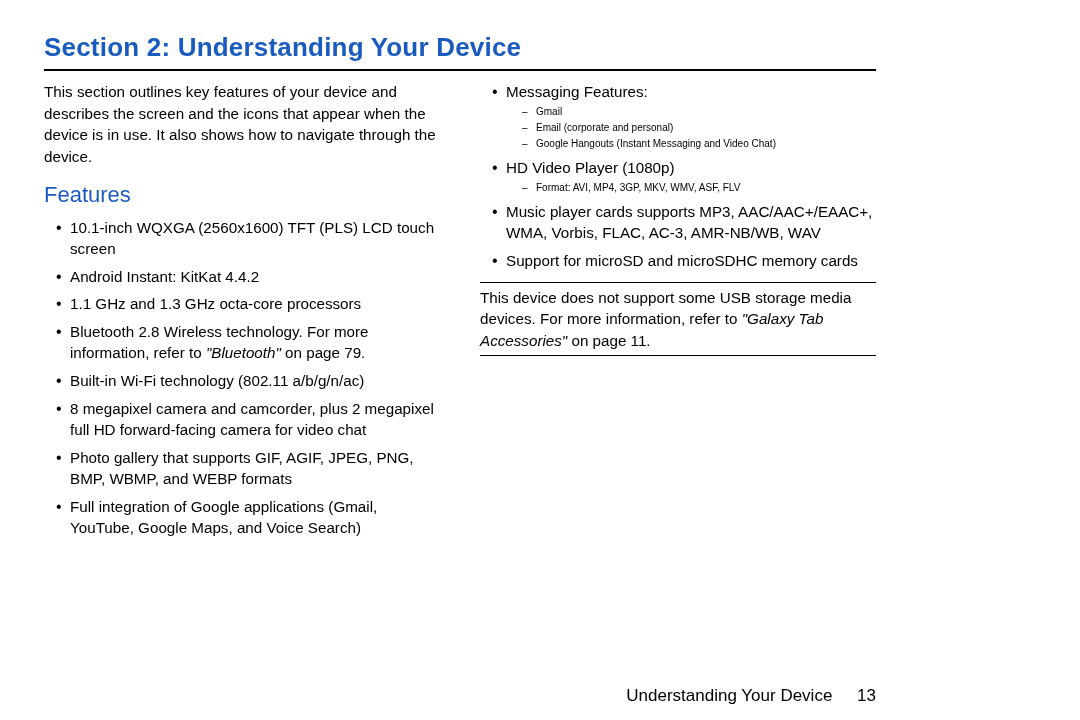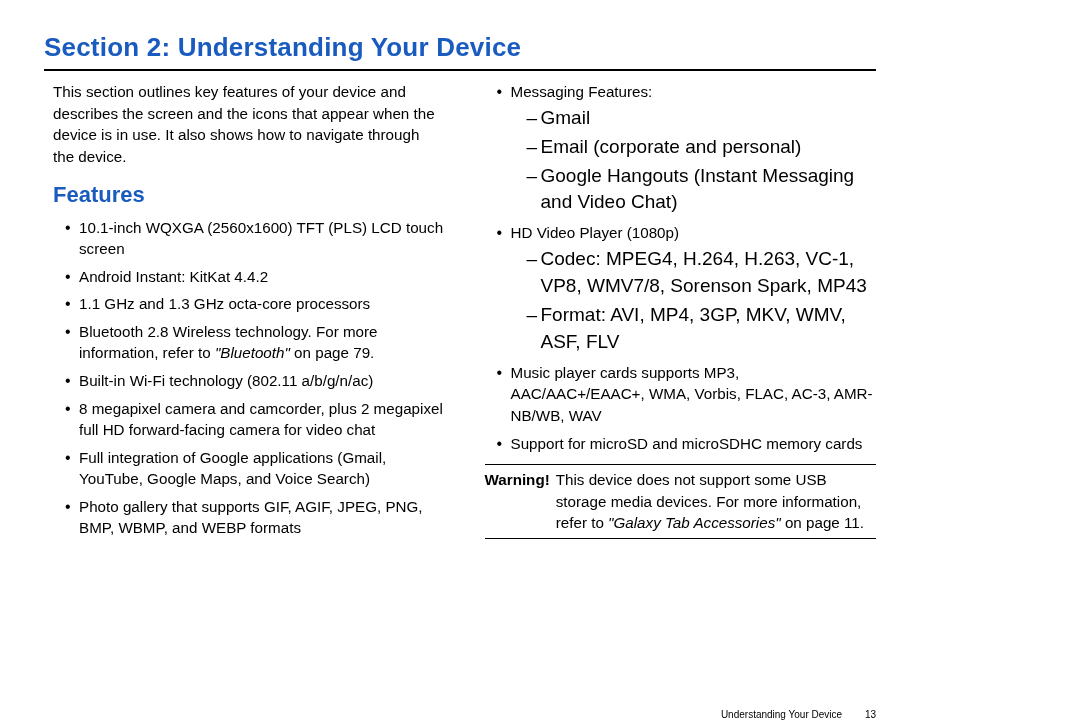--- a/index.html
+++ b/index.html
@@ -24,33 +24,32 @@
     letter-spacing: 0.2px;
   }
   .title-rule {
     border: none;
     border-top: 2px solid #000;
     margin: 0 0 10px 0;
   }
   .columns {
     display: flex;
     gap: 40px;
-    margin-left: 9px;
   }
   .col {
     flex: 1;
     font-size: 15.2px;
     line-height: 1.42;
   }
   .intro {
     margin: 0 0 12px 0;
   }
   .features-heading {
     font-size: 22px;
-    font-weight: bold;
+    font-weight: normal;
     color: #1a5bbf;
     margin: 6px 0 6px 0;
   }
   ul.bullets {
     list-style: none;
     padding: 0 0 0 12px;
     margin: 0;
   }
   ul.bullets > li {
     position: relative;
@@ -66,21 +65,21 @@
   }
   ul.dashes {
     list-style: none;
     padding: 0 0 0 16px;
     margin: 2px 0 4px 0;
   }
   ul.dashes > li {
     position: relative;
     padding-left: 14px;
     margin: 0 0 2px 0;
-    font-size: 19px;
+    font-size: 10px;
   }
   ul.dashes > li::before {
     content: "–";
     position: absolute;
     left: 0;
     top: 0;
   }
   .ital {
     font-style: italic;
   }
@@ -94,23 +93,23 @@
   .warning-label {
     font-weight: bold;
     padding-right: 6px;
     white-space: nowrap;
   }
   .warning-body {
     flex: 1;
   }
   .footer {
     position: absolute;
-    bottom: 0;
+    bottom: 14px;
     right: 44px;
-    font-size: 10px;
+    font-size: 17px;
     text-align: center;
   }
   .footer .pg {
     margin-left: 20px;
   }
 </style>
 </head>
 <body>
 
 <div class="page">
@@ -127,48 +126,46 @@
 
       <ul class="bullets">
         <li>10.1-inch WQXGA (2560x1600) TFT (PLS) LCD touch screen</li>
         <li>Android Instant: KitKat 4.4.2</li>
         <li>1.1 GHz and 1.3 GHz octa-core processors</li>
         <li>
           <span>Bluetooth 2.8 Wireless technology. For more information, refer to </span><span class="ital">"Bluetooth"</span><span> on page 79.</span>
         </li>
         <li>Built-in Wi-Fi technology (802.11 a/b/g/n/ac)</li>
         <li>8 megapixel camera and camcorder, plus 2 megapixel full HD forward-facing camera for video chat</li>
+        <li>Photo gallery that supports GIF, AGIF, JPEG, PNG, BMP, WBMP, and WEBP formats</li>
         <li>Full integration of Google applications (Gmail, YouTube, Google Maps, and Voice Search)</li>
-        <li>Photo gallery that supports GIF, AGIF, JPEG, PNG, BMP, WBMP, and WEBP formats</li>
       </ul>
     </div>
 
     <div class="col">
       <ul class="bullets">
         <li>
           <span>Messaging Features:</span>
           <ul class="dashes">
             <li>Gmail</li>
             <li>Email (corporate and personal)</li>
             <li>Google Hangouts (Instant Messaging and Video Chat)</li>
           </ul>
         </li>
         <li>
           <span>HD Video Player (1080p)</span>
           <ul class="dashes">
-            <li>Codec: MPEG4, H.264, H.263, VC-1, VP8, WMV7/8, Sorenson Spark, MP43</li>
             <li>Format: AVI, MP4, 3GP, MKV, WMV, ASF, FLV</li>
           </ul>
         </li>
         <li>Music player cards supports MP3, AAC/AAC+/EAAC+, WMA, Vorbis, FLAC, AC-3, AMR-NB/WB, WAV</li>
         <li>Support for microSD and microSDHC memory cards</li>
       </ul>
 
       <div class="warning-box">
-        <div class="warning-label">Warning!</div>
         <div class="warning-body">
           <span> This device does not support some USB storage media devices. For more information, refer to </span><span class="ital">"Galaxy Tab Accessories"</span><span> on page 11.</span>
         </div>
       </div>
     </div>
 
   </div>
 
   <div class="footer">
     <span>Understanding Your Device</span>

